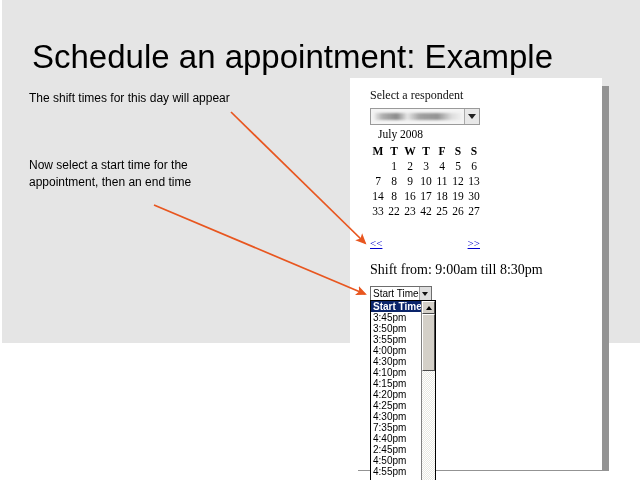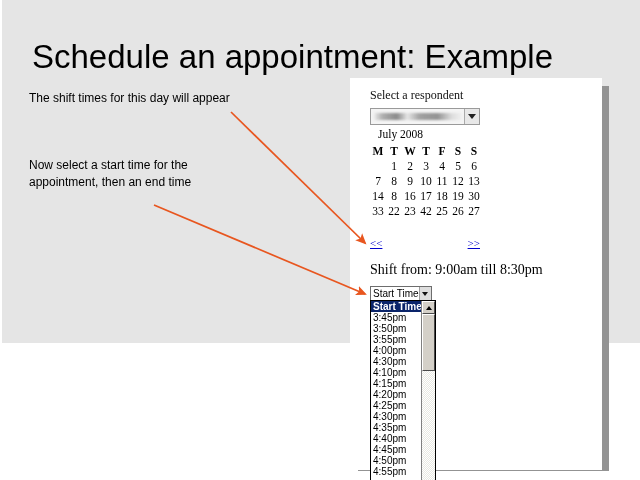--- a/index.html
+++ b/index.html
@@ -421,23 +421,23 @@
       <div class="opt">3:45pm</div>
       <div class="opt">3:50pm</div>
       <div class="opt">3:55pm</div>
       <div class="opt">4:00pm</div>
       <div class="opt">4:30pm</div>
       <div class="opt">4:10pm</div>
       <div class="opt">4:15pm</div>
       <div class="opt">4:20pm</div>
       <div class="opt">4:25pm</div>
       <div class="opt">4:30pm</div>
-      <div class="opt">4:35pm</div>
+      <div class="opt">7:35pm</div>
       <div class="opt">4:40pm</div>
-      <div class="opt">4:45pm</div>
+      <div class="opt">2:45pm</div>
       <div class="opt">4:50pm</div>
       <div class="opt">4:55pm</div>
     </div>
     <div id="list-scrollbar">
       <div id="sb-up">
           <span class="tri-up-tiny"></span>
         </div>
       <div id="sb-thumb"></div>
       <div id="sb-track"></div>
     </div>

